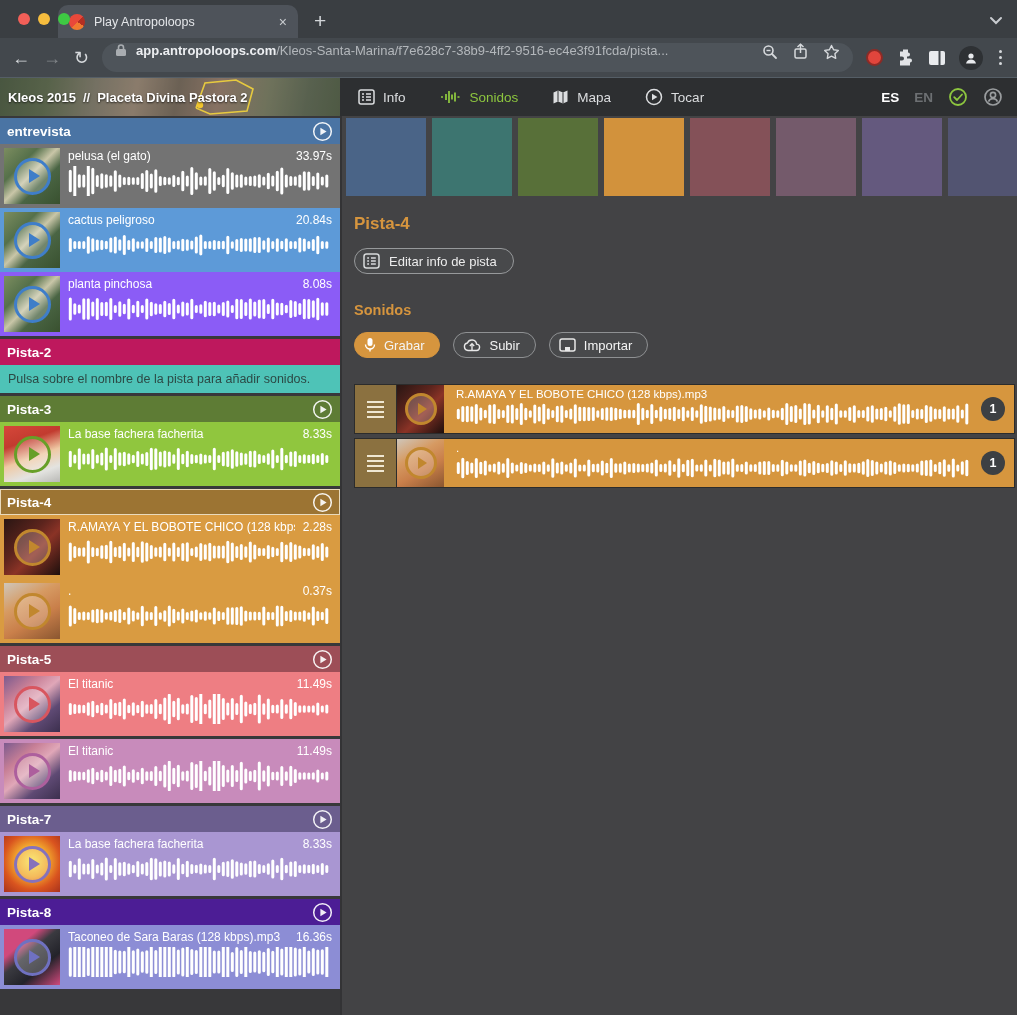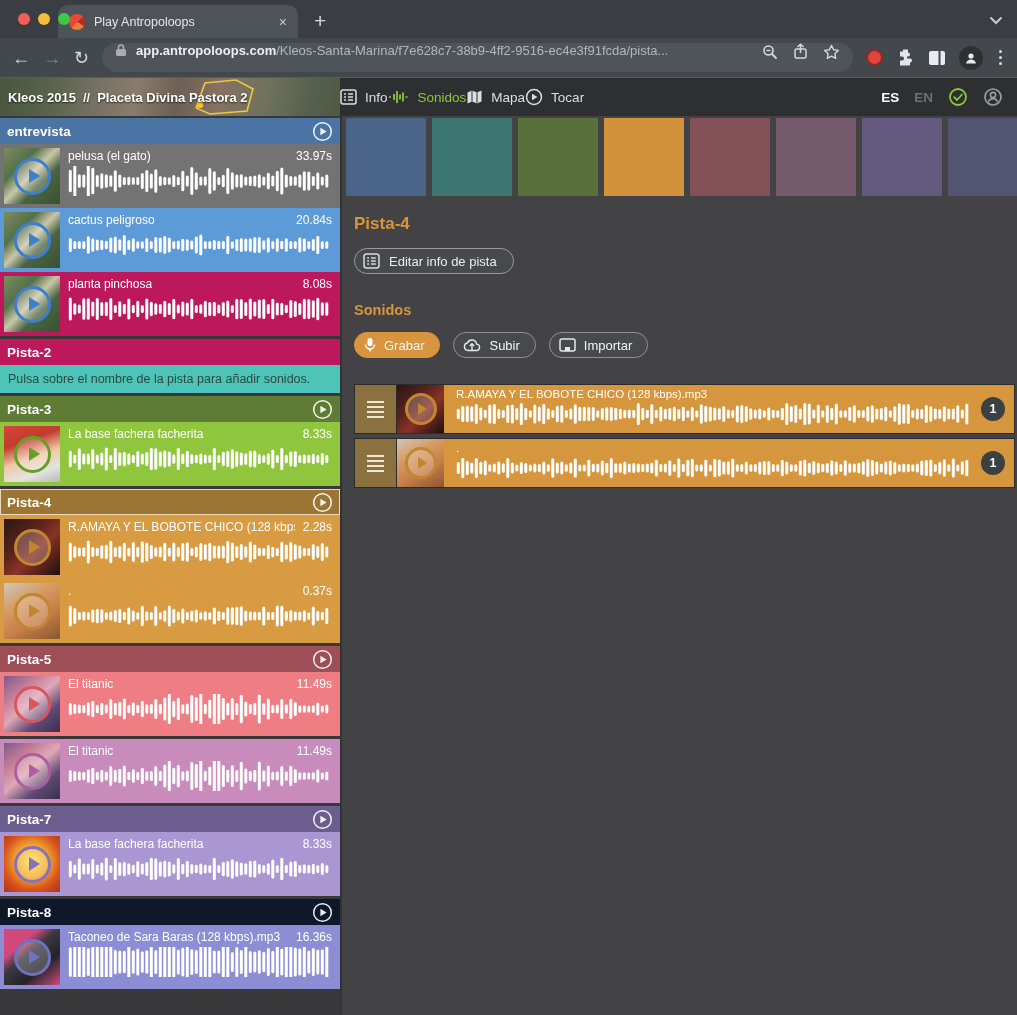--- a/index.html
+++ b/index.html
@@ -33,21 +33,21 @@
   .kebab i{width:3px;height:3px;border-radius:50%;background:#d6d9dc}
 
   
   .appbar{height:38px;background:#2d2f31;display:flex;align-items:center;flex:none}
   .cover{width:340px;height:38px;flex:none;position:relative;display:flex;align-items:center;padding:0 8px;gap:7px;overflow:hidden;
     background:linear-gradient(100deg,#5a6b4a 0%,#6e7c57 14%,#97907a 28%,#b59f86 40%,#8a7a66 52%,#b0917a 64%,#8f9270 78%,#6f7a5e 90%,#62704f 100%)}
   .cover::before{content:"";position:absolute;inset:0;background:rgba(30,34,38,.28)}
   .cover svg.parcel{position:absolute;left:0;top:0}
   .cover .crumb{position:relative;color:#fff;font-size:13px;font-weight:700;text-shadow:0 1px 2px rgba(0,0,0,.7);white-space:nowrap}
   .cover .sep{font-weight:700;opacity:.95}
-  .nav{display:flex;align-items:center;}
+  .nav{display:flex;align-items:center;gap:34px;margin-left:18px}
   .nav-item{display:flex;align-items:center;gap:8px;color:#dcdee0;font-size:13.5px}
   .nav-item.active{color:#8dc63f}
   .appbar-right{margin-left:auto;display:flex;align-items:center;gap:15px;padding-right:14px}
   .lang-active{color:#fff;font-weight:700;font-size:13.5px}
   .lang-other{color:#6d7073;font-weight:700;font-size:13.5px}
 
   
   .content{flex:1;display:flex;min-height:0}
   .sidebar{width:340px;flex:none;background:#38383a;padding-top:2px;display:flex;flex-direction:column;gap:3px;overflow:hidden}
   .track{display:flex;flex-direction:column}
@@ -275,21 +275,21 @@
           <div class="clip-meta">
             <div class="clip-line">
                 <span class="clip-title">cactus peligroso</span>
                 <span class="clip-dur">20.84s</span>
               </div>
             <svg class="wave" preserveAspectRatio="none" viewBox="0 0 264 30">
                 <path d="M2.3 9.5V20.5M6.8 12.6V17.4M11.3 12.5V17.5M15.8 12.4V17.6M20.3 7.7V22.3M24.8 9.7V20.3M29.3 10.9V19.1M33.8 11.6V18.4M38.3 12.3V17.7M42.8 9.0V21.0M47.3 8.0V22.0M51.8 10.7V19.3M56.3 6.5V23.5M60.8 11.5V18.5M65.3 9.8V20.2M69.8 12.7V17.3M74.3 12.7V17.3M78.8 9.4V20.6M83.3 12.5V17.5M87.8 8.6V21.4M92.3 9.0V21.0M96.8 7.6V22.4M101.3 8.9V21.1M105.8 12.6V17.4M110.3 12.0V18.0M114.8 10.3V19.7M119.3 10.7V19.3M123.8 11.9V18.1M128.3 7.9V22.1M132.8 6.1V23.9M137.3 12.6V17.4M141.8 12.4V17.6M146.3 11.6V18.4M150.8 12.3V17.7M155.3 12.3V17.7M159.8 7.2V22.8M164.3 12.7V17.3M168.8 10.6V19.4M173.3 9.6V20.4M177.8 9.9V20.1M182.3 9.8V20.2M186.8 8.4V21.6M191.3 8.5V21.5M195.8 11.8V18.2M200.3 9.0V21.0M204.8 12.4V17.6M209.3 9.7V20.3M213.8 12.2V17.8M218.3 9.7V20.3M222.8 12.4V17.6M227.3 12.6V17.4M231.8 9.1V20.9M236.3 9.9V20.1M240.8 12.4V17.6M245.3 10.4V19.6M249.8 7.3V22.7M254.3 12.4V17.6M258.8 12.7V17.3" stroke="#ffffff" stroke-width="3" stroke-linecap="round" fill="none"></path>
               </svg>
           </div>
         </div>
-        <div class="clip" style="background: #be185d;">
+        <div class="clip" style="background: #8b5cf6;">
           <div class="thumb t-court" style="--acc: #3f7ec9;">
               <span class="overlay">
                 <span class="ring">
                   <span class="tri"></span>
                 </span>
               </span>
             </div>
           <div class="clip-meta">
             <div class="clip-line">
                 <span class="clip-title">planta pinchosa</span>
@@ -454,21 +454,21 @@
                 <span class="clip-dur">8.33s</span>
               </div>
             <svg class="wave" preserveAspectRatio="none" viewBox="0 0 264 30">
                 <path d="M2.3 8.2V21.8M6.8 11.9V18.1M11.3 5.8V24.2M15.8 11.1V18.9M20.3 11.0V19.0M24.8 6.5V23.5M29.3 12.0V18.0M33.8 9.9V20.1M38.3 5.1V24.9M42.8 12.5V17.5M47.3 5.6V24.4M51.8 9.8V20.2M56.3 9.2V20.8M60.8 10.8V19.2M65.3 12.3V17.7M69.8 8.5V21.5M74.3 11.1V18.9M78.8 9.6V20.4M83.3 5.3V24.7M87.8 5.7V24.3M92.3 9.0V21.0M96.8 7.9V22.1M101.3 9.1V20.9M105.8 11.8V18.2M110.3 5.5V24.5M114.8 11.3V18.7M119.3 8.2V21.8M123.8 11.5V18.5M128.3 12.3V17.7M132.8 11.0V19.0M137.3 12.1V17.9M141.8 12.4V17.6M146.3 5.2V24.8M150.8 12.5V17.5M155.3 9.2V20.8M159.8 8.6V21.4M164.3 6.8V23.2M168.8 8.7V21.3M173.3 10.0V20.0M177.8 10.8V19.2M182.3 8.2V21.8M186.8 8.1V21.9M191.3 11.5V18.5M195.8 12.4V17.6M200.3 10.7V19.3M204.8 6.9V23.1M209.3 12.6V17.4M213.8 5.3V24.7M218.3 12.2V17.8M222.8 9.0V21.0M227.3 8.6V21.4M231.8 12.4V17.6M236.3 11.7V18.3M240.8 12.2V17.8M245.3 11.3V18.7M249.8 12.6V17.4M254.3 10.6V19.4M258.8 12.5V17.5" stroke="#ffffff" stroke-width="3" stroke-linecap="round" fill="none"></path>
               </svg>
           </div>
         </div>
       </section>
 
       <section class="track">
-        <header class="track-header" style="background: #0f172a;">
+        <header class="track-header" style="background: #4c1d95;">
           <span class="tname">Pista-8</span>
           <svg class="playbtn" width="21" height="21" viewBox="0 0 21 21">
               <circle cx="10.5" cy="10.5" r="8.8" fill="none" stroke="#fff" stroke-width="1.5" opacity=".92"></circle>
               <polygon points="8.4,6.8 14.6,10.5 8.4,14.2" fill="#fff" opacity=".92"></polygon>
             </svg>
         </header>
         <div class="clip" style="background: rgb(140, 141, 213);">
           <div class="thumb t-uniform" style="--acc: #6f71c1;">
               <span class="overlay">
                 <span class="ring">

